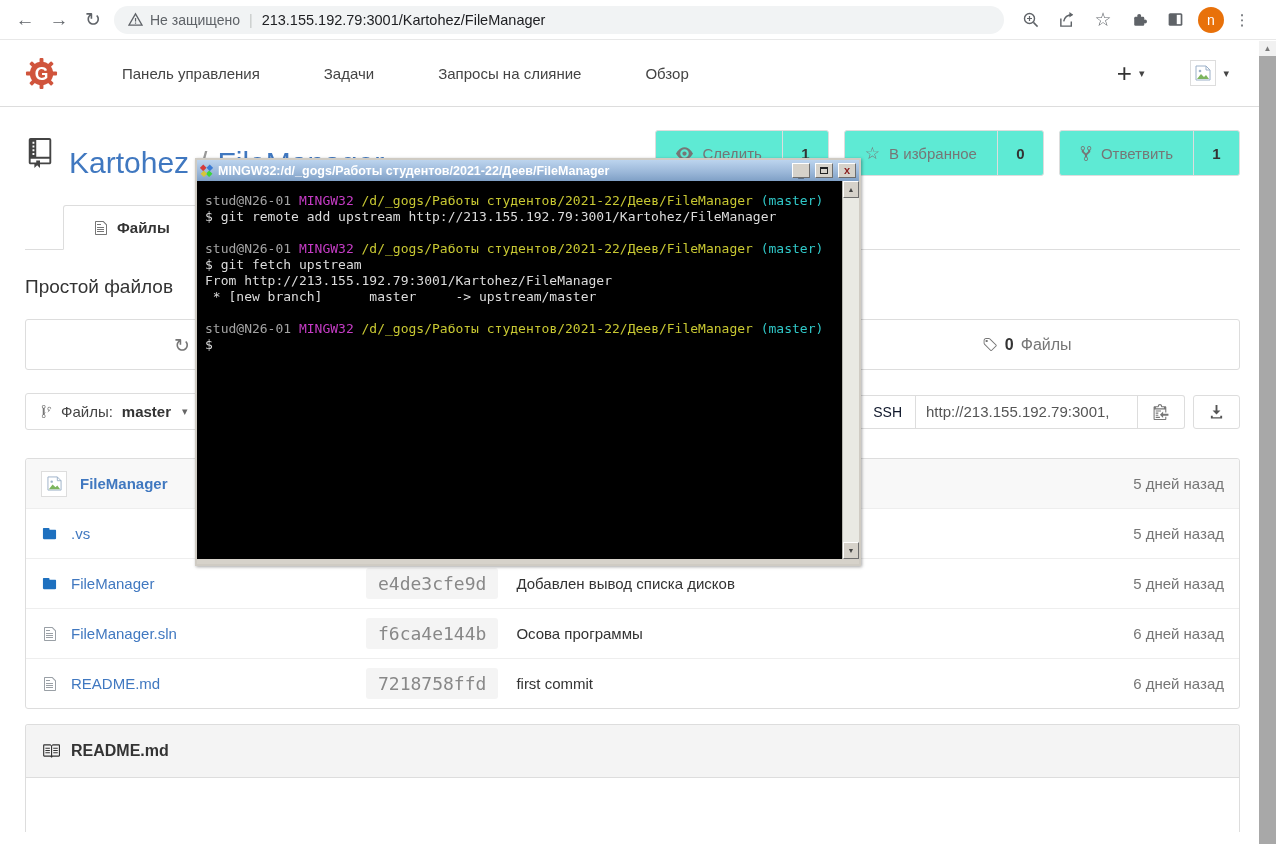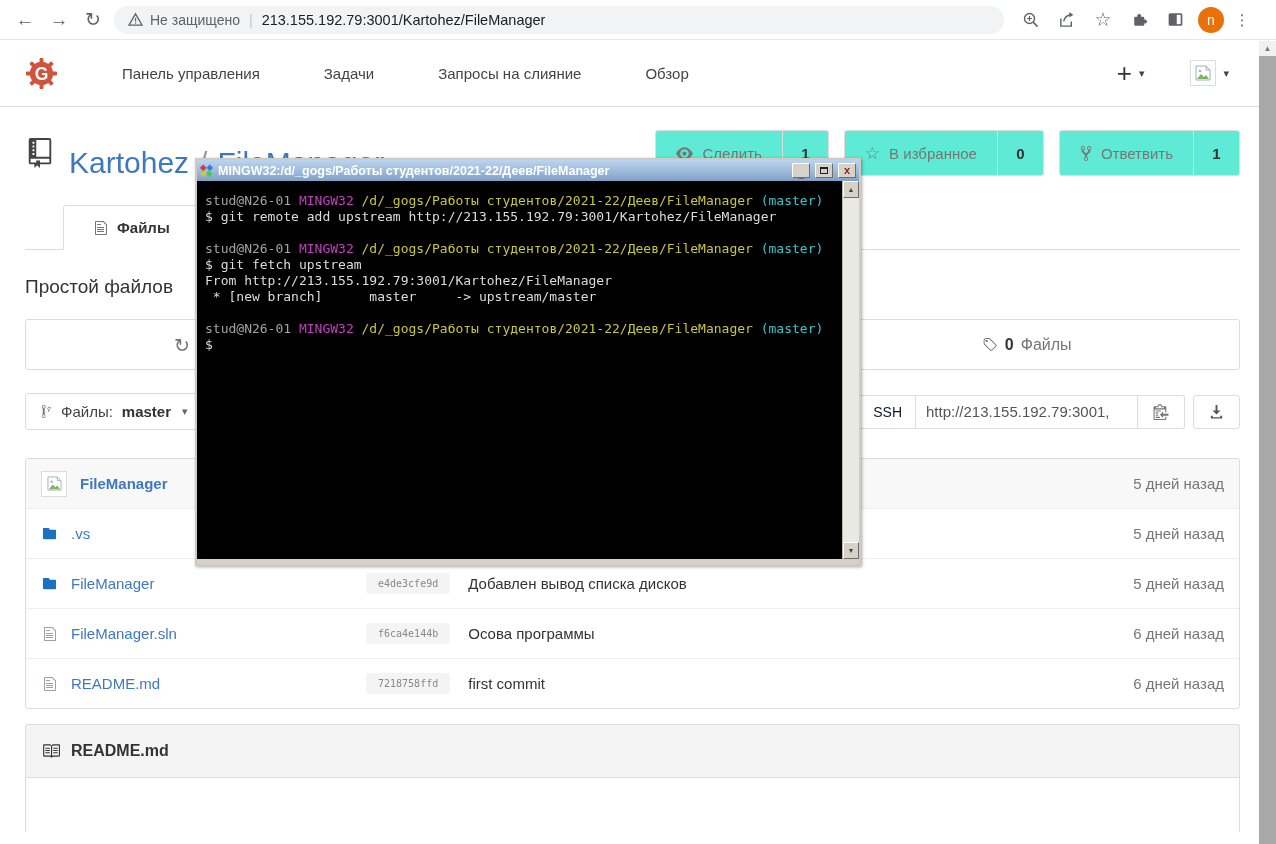--- a/index.html
+++ b/index.html
@@ -91,21 +91,21 @@
   
   .ftable { margin-top:28px; border:1px solid #ddd; border-radius:3px; background:#fff; }
   .f-head { height:49px; background:#f8f8f8; display:flex; align-items:center; padding:0 15px; border-radius:3px 3px 0 0; }
   .f-avatar { width:26px; height:26px; border:1px solid #ddd; background:#fff; display:flex;
               align-items:center; justify-content:center; }
   .f-committer { margin-left:13px; font-weight:bold; color:#4078c0; font-size:15px; cursor:pointer; }
   .f-date { margin-left:auto; color:#767676; font-size:15px; }
   .f-row { height:50px; display:flex; align-items:center; padding:0 15px; border-top:1px solid #eee; }
   .f-ic { width:17px; display:flex; justify-content:center; }
   .f-name { margin-left:13px; color:#4078c0; font-size:15px; width:295px; cursor:pointer; }
-  .f-hash { font-family:"DejaVu Sans Mono",monospace; font-size:10px; color:#888; background:#f4f4f4;
+  .f-hash { font-family:"DejaVu Sans Mono",monospace; font-size:18px; color:#888; background:#f4f4f4;
             border-radius:3px; padding:5px 12px; cursor:pointer; }
   .f-hash:empty { display:none; }
   .f-msg { margin-left:18px; color:#333; font-size:15px; cursor:pointer; }
 
   
   .readme { margin-top:15px; border:1px solid #ddd; border-bottom:none; border-radius:3px 3px 0 0; }
   .r-head { height:53px; background:#f4f4f4; display:flex; align-items:center; gap:11px; padding:0 16px;
             border-bottom:1px solid #ddd; border-radius:3px 3px 0 0; }
   .r-title { font-weight:bold; font-size:16px; color:#333; }
   .r-body { height:54px; background:#fff; }

